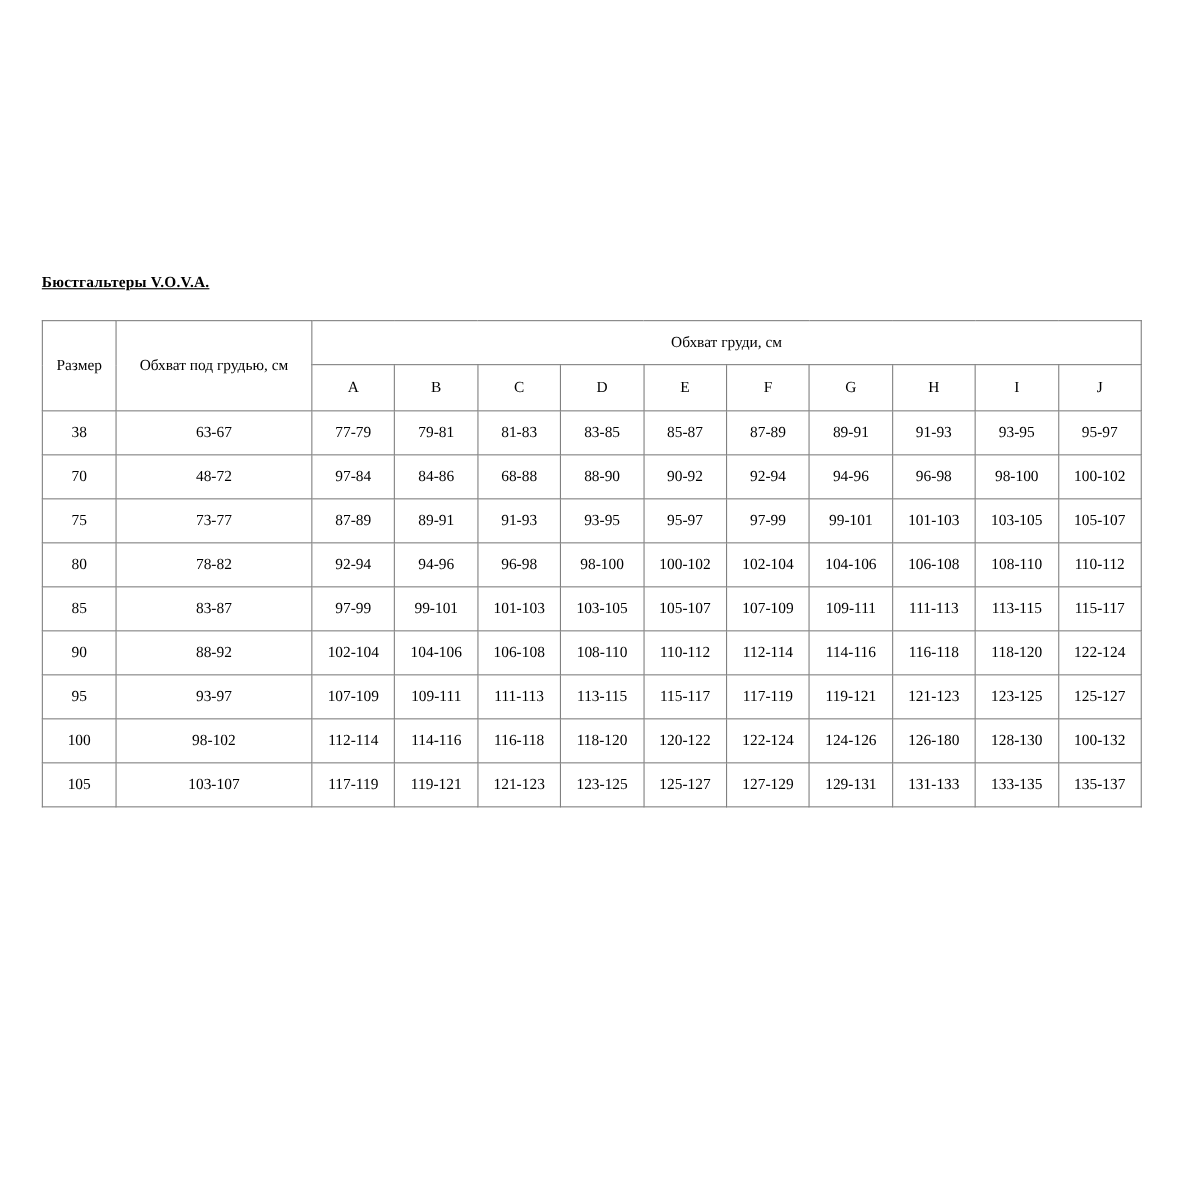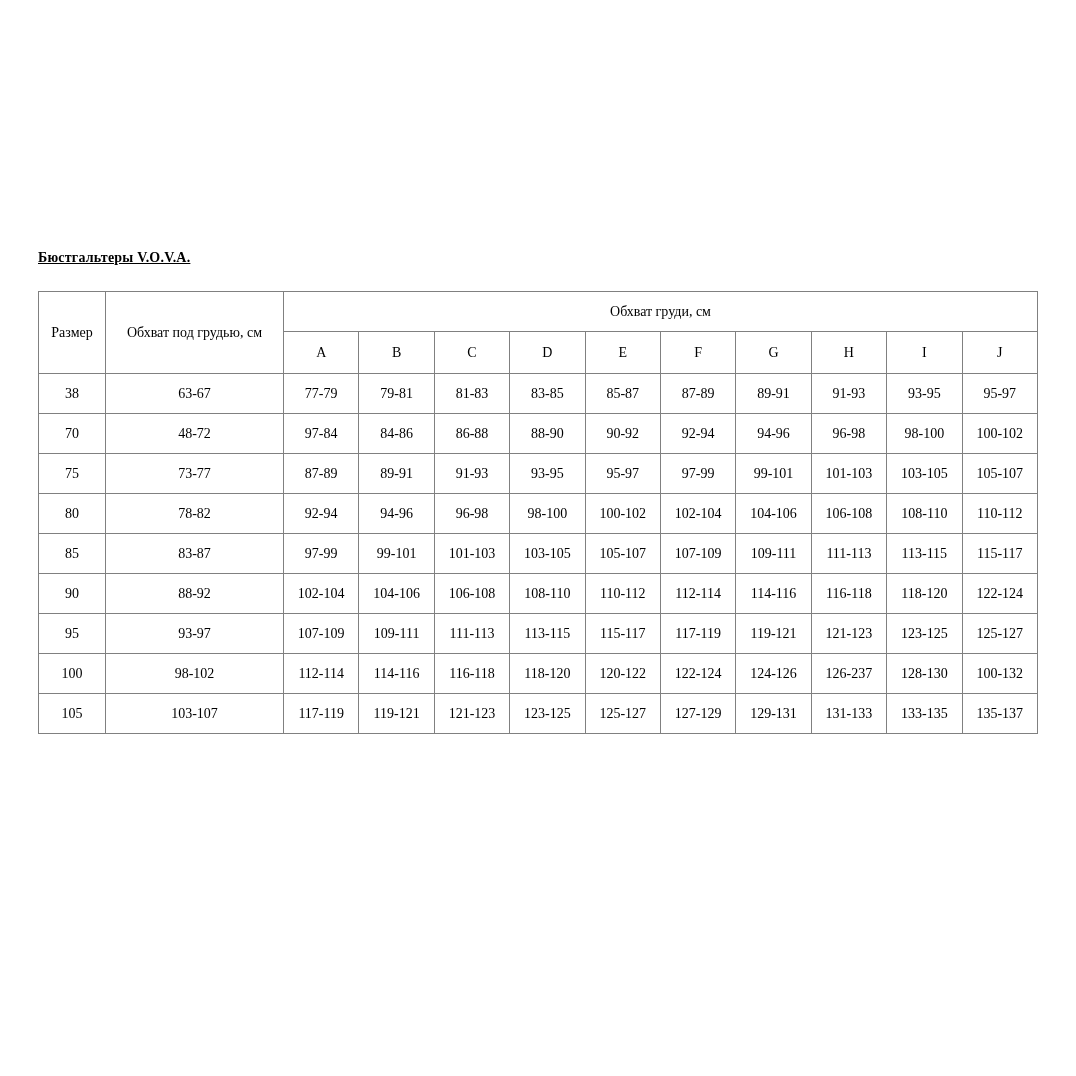--- a/index.html
+++ b/index.html
@@ -102,21 +102,21 @@
           <td>89-91</td>
           <td>91-93</td>
           <td>93-95</td>
           <td>95-97</td>
         </tr>
         <tr>
           <td>70</td>
           <td>48-72</td>
           <td>97-84</td>
           <td>84-86</td>
-          <td>86-88</td>
+          <td>68-88</td>
           <td>88-90</td>
           <td>90-92</td>
           <td>92-94</td>
           <td>94-96</td>
           <td>96-98</td>
           <td>98-100</td>
           <td>100-102</td>
         </tr>
         <tr>
           <td>75</td>
@@ -191,21 +191,21 @@
         <tr>
           <td>100</td>
           <td>98-102</td>
           <td>112-114</td>
           <td>114-116</td>
           <td>116-118</td>
           <td>118-120</td>
           <td>120-122</td>
           <td>122-124</td>
           <td>124-126</td>
-          <td>126-237</td>
+          <td>126-180</td>
           <td>128-130</td>
           <td>100-132</td>
         </tr>
         <tr>
           <td>105</td>
           <td>103-107</td>
           <td>117-119</td>
           <td>119-121</td>
           <td>121-123</td>
           <td>123-125</td>

